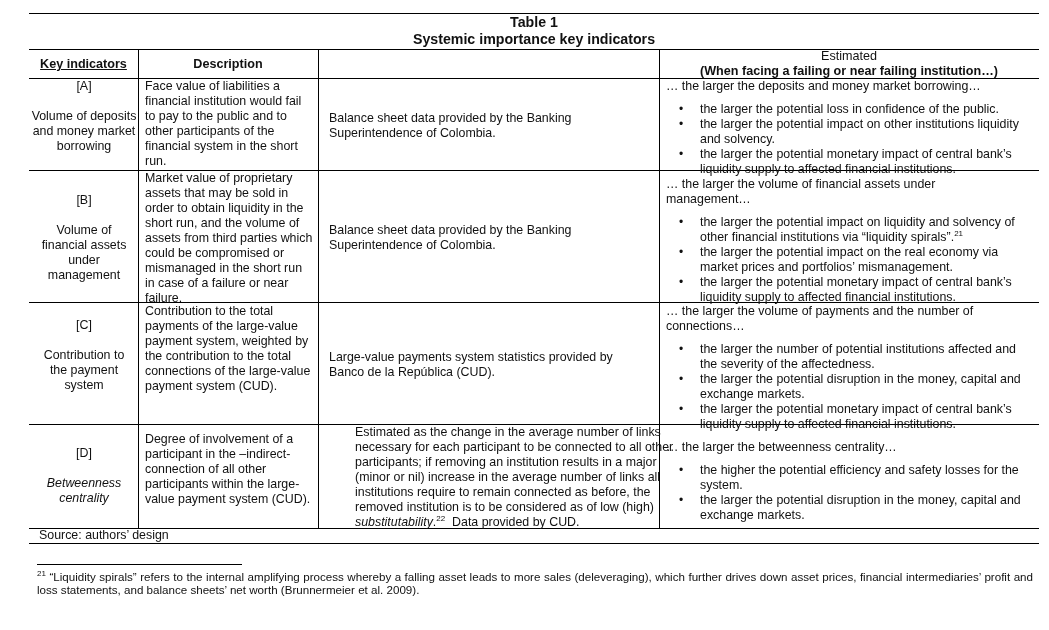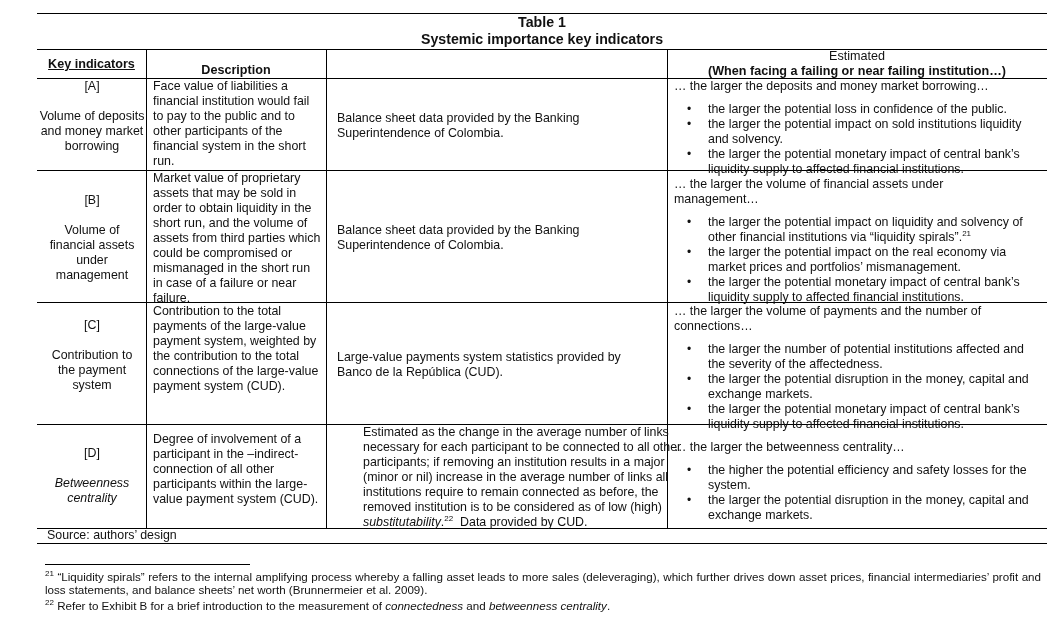--- a/index.html
+++ b/index.html
@@ -1,20 +1,20 @@
 <!DOCTYPE html>
 <html><head>
 <meta charset="utf-8">
 <style>
   html, body { margin: 0; padding: 0; background: #ffffff; }
   body {
     width: 1049px; height: 630px; position: relative; overflow: hidden;
     font-family: "Liberation Sans", sans-serif; color: #111; font-size: 12.4px;
   }
-  .page { position: absolute; left: 12px; top: 0; width: 1031px; height: 630px; }
+  .page { position: absolute; left: 4px; top: 0; width: 1031px; height: 630px; }
   .hline { position: absolute; height: 0; border-top: 1.3px solid #000; }
   .vline { position: absolute; width: 0; border-left: 1.3px solid #000; }
   .title-block {
     position: absolute; left: 25px; width: 1010px; top: 14px; height: 34px;
     text-align: center; font-weight: bold; font-size: 14.2px; line-height: 17px;
   }
   .cell { position: absolute; line-height: 15px; }
   .hdr { font-weight: bold; font-size: 12.6px; text-align: center; }
   .center { text-align: center; }
   .ital { font-style: italic; }
@@ -47,38 +47,38 @@
   <div class="vline" style="left:134px; top:49px; height:479px;"></div>
   <div class="vline" style="left:314px; top:49px; height:479px;"></div>
   <div class="vline" style="left:655px; top:49px; height:479px;"></div>
 
   <div class="title-block">
     <div>Table 1</div>
     <div>Systemic importance key indicators</div>
   </div>
 
   <div class="cell hdr" style="left:25px; width:109px; top:57px;text-decoration:underline;">Key indicators</div>
-  <div class="cell hdr" style="left:134px; width:180px; top:57px;margin-top:6px;">Description</div>
+  <div class="cell hdr" style="left:134px; width:180px; top:57px;">Description</div>
   <div class="cell hdr" style="left:655px; width:380px; top:49px;">
     <div style="font-weight:normal;">Estimated</div>
     <div>(When facing a failing or near failing institution…)</div>
   </div>
 
   <div class="cell center" style="left:27px; width:106px; top:79px;">
     <div>[A]</div>
     <div style="height:15px;"></div>
     <div>Volume of deposits and money market borrowing</div>
   </div>
   <div class="cell" style="left:141px; width:170px; top:79px;">Face value of liabilities a financial institution would fail to pay to the public and to other participants of the financial system in the short run.</div>
   <div class="cell" style="left:325px; width:290px; top:111px;">Balance sheet data provided by the Banking Superintendence of Colombia.</div>
   <div class="cell" style="left:660px; width:370px; top:79px;">
     <div class="rat-intro">… the larger the deposits and money market borrowing…</div>
     <ul class="bullets">
       <li>the larger the potential loss in confidence of the public.</li>
-      <li>the larger the potential impact on sold institutions liquidity and solvency.</li>
+      <li>the larger the potential impact on other institutions liquidity and solvency.</li>
       <li>the larger the potential monetary impact of central bank’s liquidity supply to affected financial institutions.</li>
     </ul>
   </div>
 
   <div class="cell center" style="left:27px; width:106px; top:193px;">
     <div>[B]</div>
     <div style="height:15px;"></div>
     <div style="padding:0 4px;">Volume of financial assets under management</div>
   </div>
   <div class="cell" style="left:141px; width:170px; top:171px;">Market value of proprietary assets that may be sold in order to obtain liquidity in the short run, and the volume of assets from third parties which could be compromised or mismanaged in the short run in case of a failure or near failure.</div>
@@ -124,17 +124,14 @@
       <li>the larger the potential disruption in the money, capital and exchange markets.</li>
     </ul>
   </div>
 
   <div class="source">Source: authors’ design</div>
 
   <div class="fn-rule"></div>
   <div class="fn" style="top:571px;">
     <span class="fnum">21</span><span> “Liquidity spirals” refers to the internal amplifying process whereby a falling asset leads to more sales (deleveraging), which further drives down asset prices, financial intermediaries’ profit and loss statements, and balance sheets’ net worth (Brunnermeier et al. 2009).</span>
   </div>
-  <div class="fn" style="top:600px;">
-    <span class="fnum">22</span><span> Refer to Exhibit B for a brief introduction to the measurement of </span><span class="ital">connectedness</span><span> and </span><span class="ital">betweenness centrality</span><span>.</span>
-  </div>
 
 </div>
 
 </body></html>

